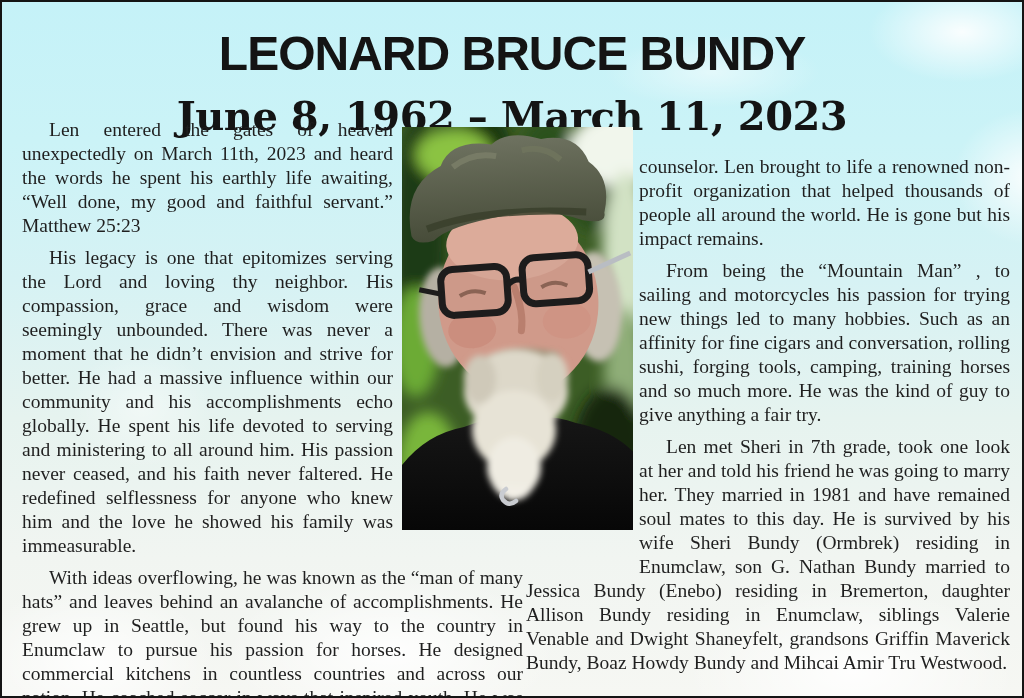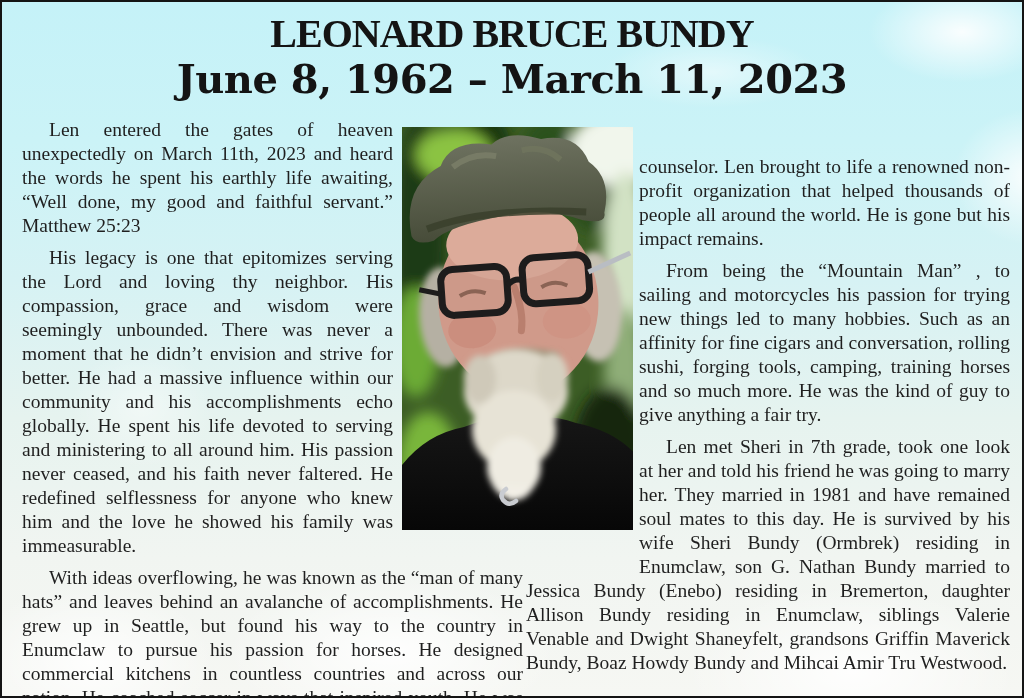--- a/index.html
+++ b/index.html
@@ -14,22 +14,22 @@
     background:radial-gradient(closest-side, rgba(255,255,255,0.9), rgba(255,255,255,0) 72%); }
   .c1 { left:830px; top:-40px; width:260px; height:140px; }
   .c2 { left:920px; top:80px;  width:220px; height:190px; }
   .c3 { left:560px; top:20px;  width:300px; height:100px; opacity:.55; }
   .c4 { left:40px;  top:320px; width:200px; height:170px; opacity:.5; }
   .c5 { left:160px; top:540px; width:460px; height:220px; }
   .c6 { left:620px; top:550px; width:460px; height:240px; }
   .c7 { left:-80px; top:550px; width:340px; height:220px; }
 
   header { position:absolute; top:12px; left:0; right:0; text-align:center; color:#141414; }
-  .name  { margin:0; font-family:Liberation Serif, serif; font-weight:bold;
-           font-size:40px; line-height:1.02; letter-spacing:-1px; }
+  .name  { margin:16px; font-family:Liberation Sans, sans-serif; font-weight:bold;
+           font-size:48px; line-height:1.02; letter-spacing:-1px; }
   .dates { margin-top:3px; font-family:"DejaVu Serif", serif; font-weight:bold;
            font-size:40px; line-height:1.05; letter-spacing:-0.5px; }
 
   .photo { position:absolute; left:400px; top:125px; width:231px; height:403px; margin:0; }
   .photo svg { display:block; width:100%; height:100%; }
 
   .col { position:absolute; top:116px; color:#1f1f1f; font-size:19.5px;
          line-height:24px; text-align:justify; }
   .col-left  { left:20px;  width:501px; }
   .col-right { left:524px; width:484px;margin-top:37px; }

